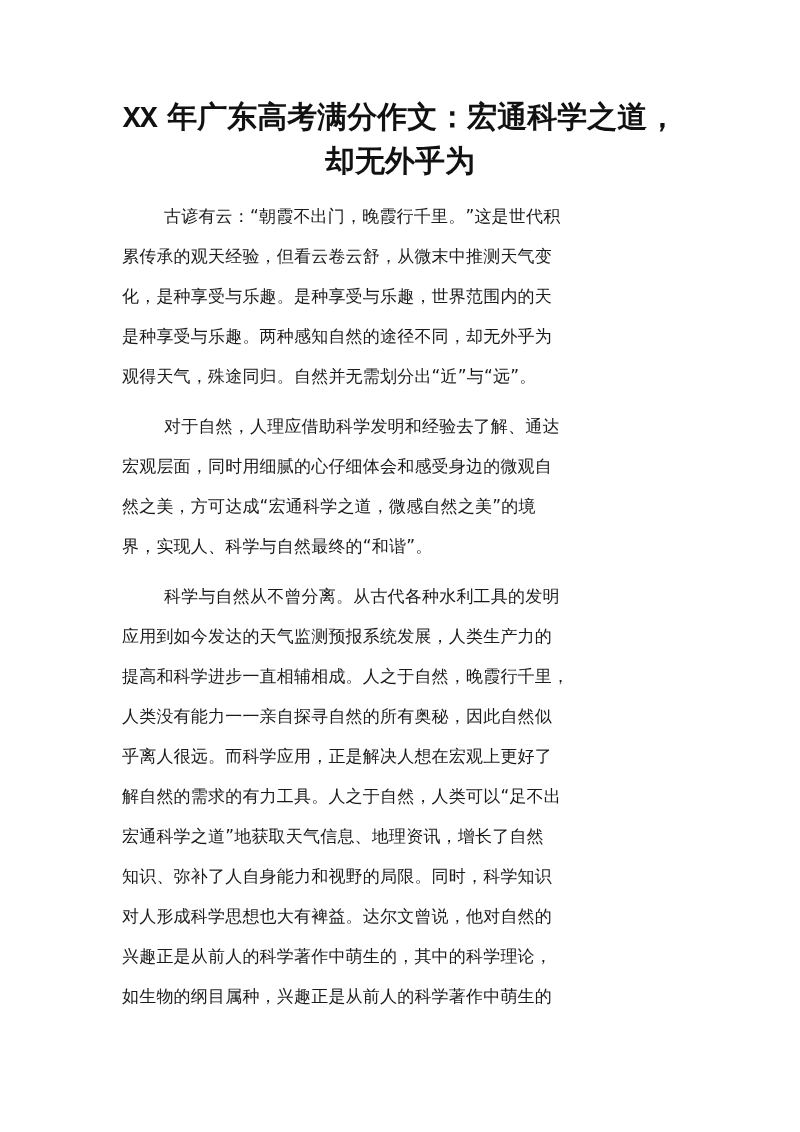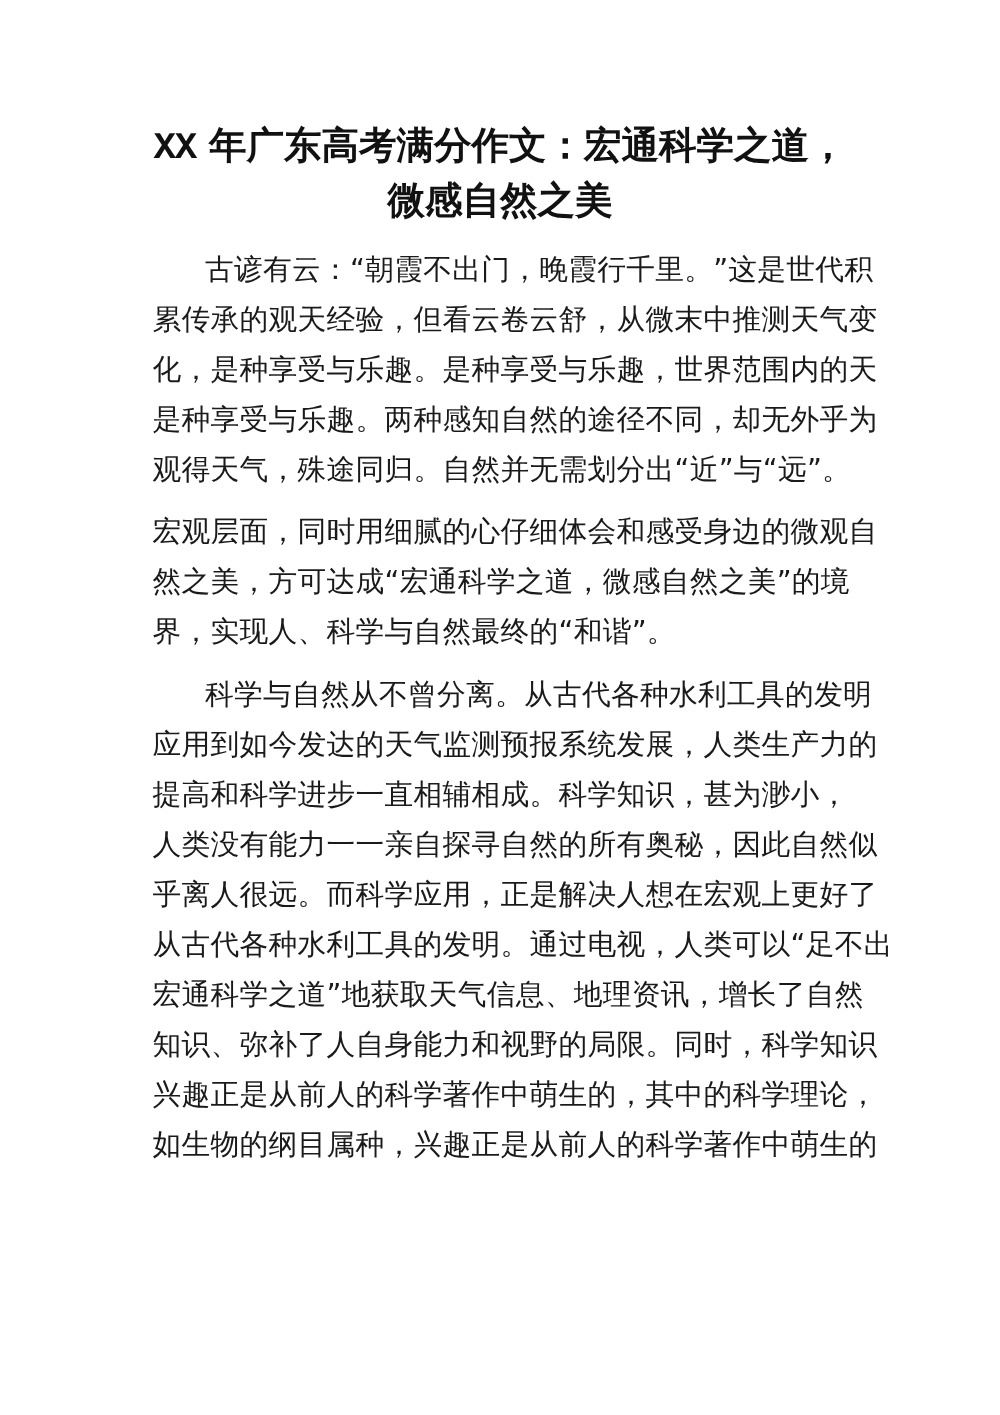--- a/index.html
+++ b/index.html
@@ -43,21 +43,21 @@
       font-family: "Liberation Mono", "DejaVu Sans Mono", monospace;
       font-weight: bold;
       letter-spacing: -1px;
     }
     .body {
       position: absolute;
       left: 122px;
       top: 196px;
       width: 560px;
       font-family: "DejaVu Sans", sans-serif;
-      font-size: 23px;
+      font-size: 17px;
       color: #1a1a1a;
     }
     .line-row {
       height: 40px;
       line-height: 40px;
       white-space: nowrap;
       letter-spacing: 0.2px;
     }
     .line-row.indent {
       padding-left: 42px;
@@ -66,46 +66,48 @@
       margin: 0 0 10px 0;
     }
   </style>
 </head>
 <body>
 
 <div class="page">
 
   <h1 class="title">
     <span class="line"><span class="xx">XX</span><span> 年广东高考满分作文：宏通科学之道，</span></span>
-    <span class="line">微感自然之美</span>
+    <span class="line">却无外乎为</span>
   </h1>
 
   <div class="body">
 
     <div class="para">
       <div class="line-row indent">古谚有云：“朝霞不出门，晚霞行千里。”这是世代积</div>
       <div class="line-row">累传承的观天经验，但看云卷云舒，从微末中推测天气变</div>
       <div class="line-row">化，是种享受与乐趣。是种享受与乐趣，世界范围内的天</div>
       <div class="line-row">是种享受与乐趣。两种感知自然的途径不同，却无外乎为</div>
       <div class="line-row">观得天气，殊途同归。自然并无需划分出“近”与“远”。</div>
     </div>
 
     <div class="para">
+      <div class="line-row indent">对于自然，人理应借助科学发明和经验去了解、通达</div>
       <div class="line-row">宏观层面，同时用细腻的心仔细体会和感受身边的微观自</div>
       <div class="line-row">然之美，方可达成“宏通科学之道，微感自然之美”的境</div>
       <div class="line-row">界，实现人、科学与自然最终的“和谐”。</div>
     </div>
 
     <div class="para">
       <div class="line-row indent">科学与自然从不曾分离。从古代各种水利工具的发明</div>
       <div class="line-row">应用到如今发达的天气监测预报系统发展，人类生产力的</div>
-      <div class="line-row">提高和科学进步一直相辅相成。科学知识，甚为渺小，</div>
+      <div class="line-row">提高和科学进步一直相辅相成。人之于自然，晚霞行千里，</div>
       <div class="line-row">人类没有能力一一亲自探寻自然的所有奥秘，因此自然似</div>
       <div class="line-row">乎离人很远。而科学应用，正是解决人想在宏观上更好了</div>
-      <div class="line-row">从古代各种水利工具的发明。通过电视，人类可以“足不出</div>
+      <div class="line-row">解自然的需求的有力工具。人之于自然，人类可以“足不出</div>
       <div class="line-row">宏通科学之道”地获取天气信息、地理资讯，增长了自然</div>
       <div class="line-row">知识、弥补了人自身能力和视野的局限。同时，科学知识</div>
+      <div class="line-row">对人形成科学思想也大有裨益。达尔文曾说，他对自然的</div>
       <div class="line-row">兴趣正是从前人的科学著作中萌生的，其中的科学理论，</div>
       <div class="line-row">如生物的纲目属种，兴趣正是从前人的科学著作中萌生的</div>
     </div>
 
   </div>
 </div>
 
 </body></html>

